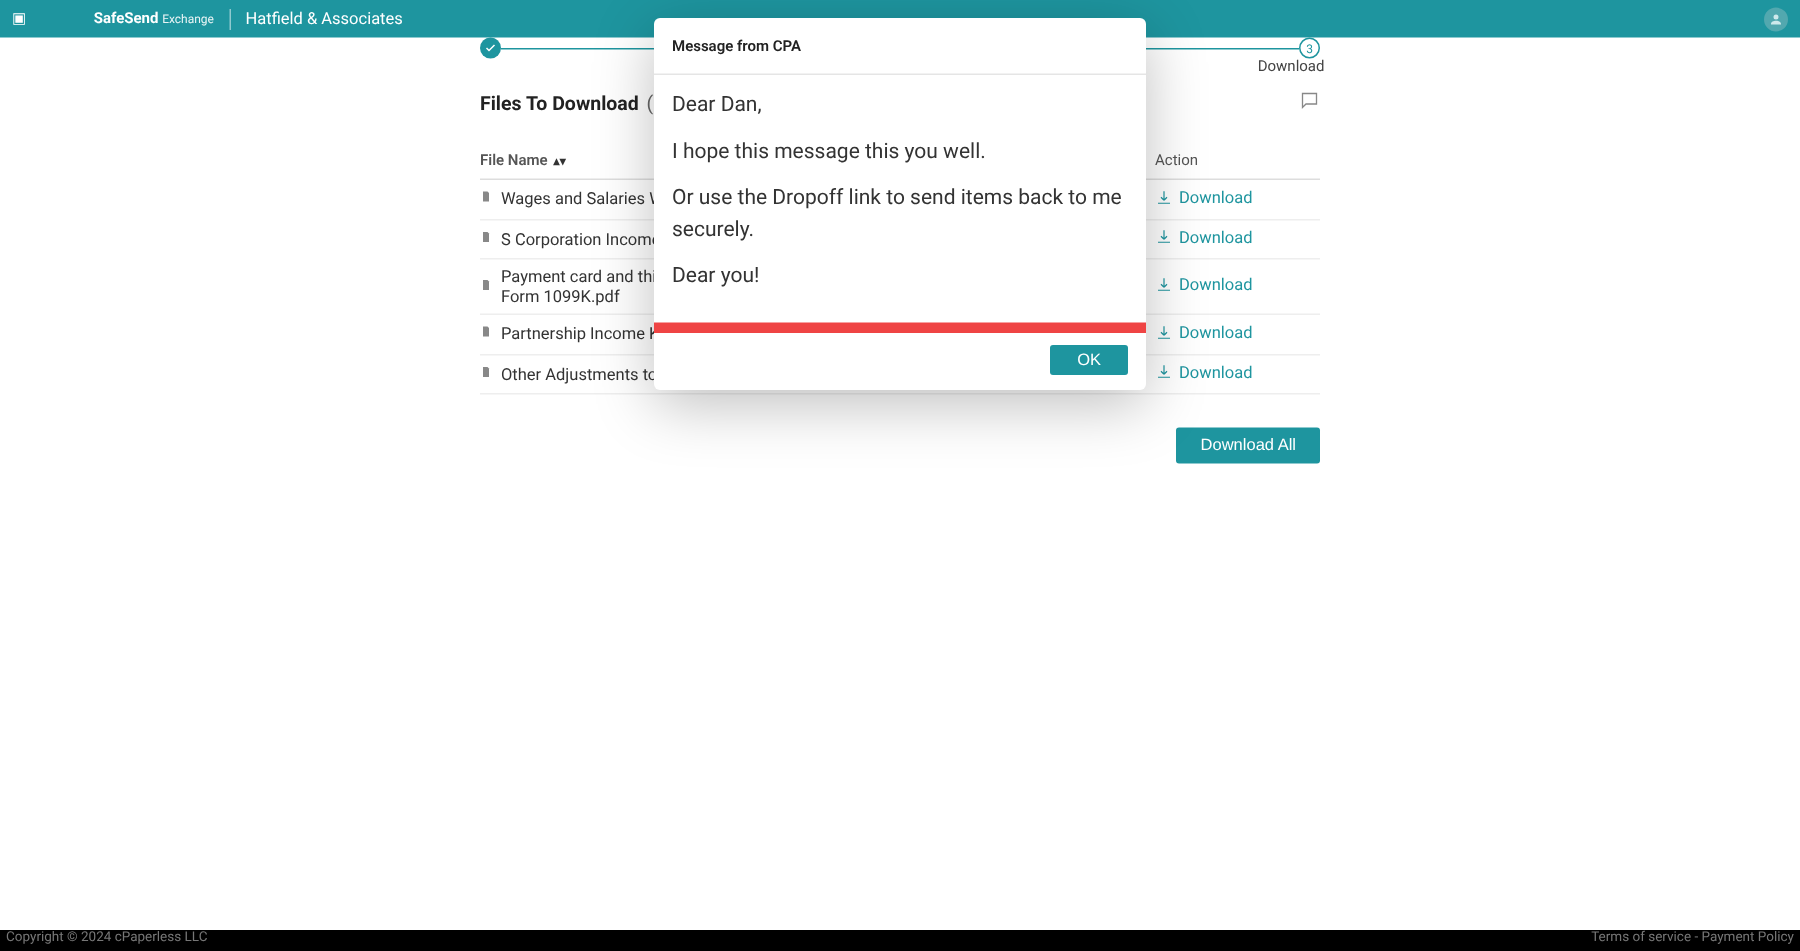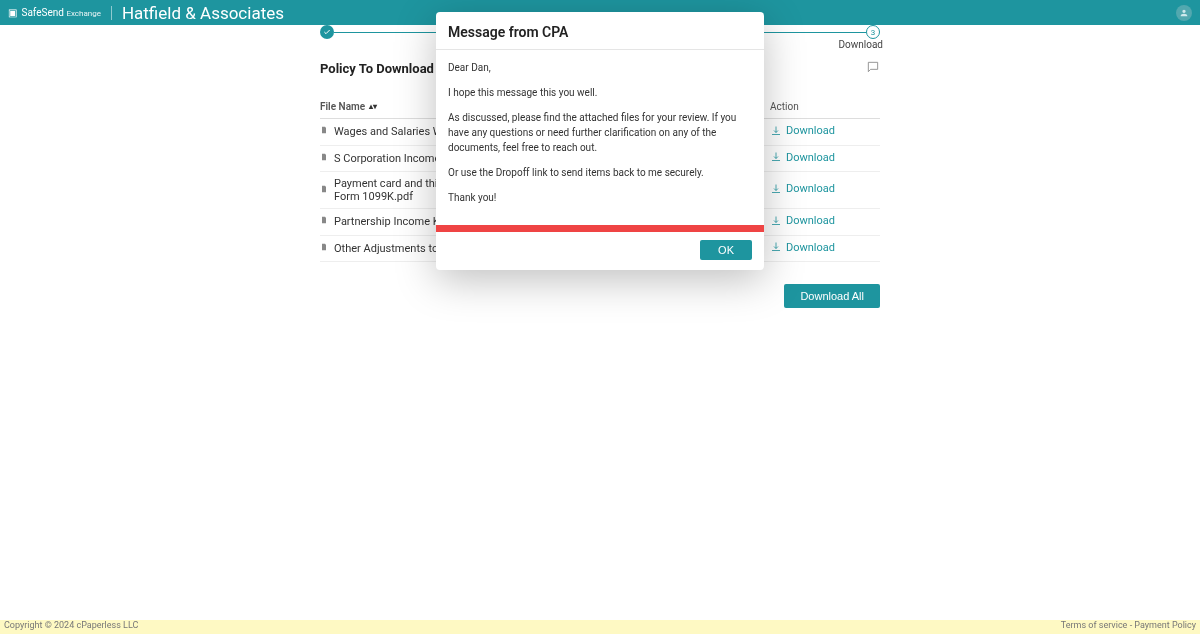--- a/index.html
+++ b/index.html
@@ -1,23 +1,23 @@
 <!DOCTYPE html>
 <html><head>
 <meta charset="utf-8">
 <style>
   * { box-sizing: border-box; margin: 0; padding: 0; }
   html, body { width: 1200px; height: 634px; font-family: -apple-system, BlinkMacSystemFont, "Segoe UI", Roboto, sans-serif; background: #fff; overflow: hidden; }
   .header { height: 25px; background: #1e959f; color: #fff; display: flex; align-items: center; padding: 0 8px; font-size: 10px; }
   .brand { display: flex; align-items: center; gap: 4px; }
   .brand-logo { font-size: 10px; line-height: 1; }
-  .brand-mark { font-weight: 400; }
+  .brand-mark { font-weight: 700; margin-left: 41px; }
   .brand-sub { font-size: 8px; opacity: .9; }
   .vbar { width: 1px; height: 14px; background: rgba(255,255,255,.5); margin: 0 10px; }
-  .org { flex: 1; font-size: 17px; }
+  .org { flex: 1; font-size: 11px; }
   .avatar { width: 16px; height: 16px; border-radius: 50%; background: #52a8af; display: flex; align-items: center; justify-content: center; }
   .avatar svg { width: 10px; height: 10px; fill: #cfe9ec; }
 
   .stepper { display: flex; align-items: center; padding: 12px 0 6px; }
   .step-circle { width: 14px; height: 14px; border-radius: 50%; display: flex; align-items: center; justify-content: center; font-size: 8px; }
   .step-done { background: #1e959f; color: #fff; }
   .step-current { border: 1px solid #1e959f; color: #1e959f; background: #fff; }
   .step-line { height: 1px; background: #1e959f; flex: 1; }
   .stepper-wrap { padding: 0 0; }
   .step-labels { display: flex; font-size: 10px; color: #444; }
@@ -41,30 +41,30 @@
   .row .icon svg { width: 8px; height: 10px; fill: #888; margin-right: 6px; }
   .row .name { flex: 1; display: flex; align-items: center; }
   .row .size { width: 140px; color: #555; }
   .row .action { width: 110px; }
   .row .action a { display: inline-flex; align-items: center; gap: 4px; color: #1e959f; text-decoration: none; font-size: 11px; }
   .row .action svg { width: 12px; height: 12px; stroke: #1e959f; fill: none; stroke-width: 1.6; }
 
   .dl-all-wrap { display: flex; justify-content: flex-end; padding: 22px 320px 0; margin-left: 38px; }
   .dl-all { background: #1e959f; color: #fff; border: none; font-size: 11px; padding: 6px 16px; border-radius: 2px; cursor: pointer; }
 
-  .footer { position: absolute; bottom: 0; left: 0; right: 0; height: 14px; background: #fef9c3; font-size: 9px; color: #777; display: flex; justify-content: space-between; padding: 0 4px; }
+  .footer { position: absolute; bottom: 0; left: 0; right: 0; height: 14px; background: #000000; font-size: 9px; color: #777; display: flex; justify-content: space-between; padding: 0 4px; }
   .footer a { color: #777; text-decoration: none; }
 
   
   .overlay { position: absolute; inset: 0; }
   .modal { position: absolute; left: 436px; top: 12px; width: 328px; background: #fff; border-radius: 4px; box-shadow: 0 10px 40px rgba(0,0,0,.25); }
   .modal-head { display: flex; align-items: center; justify-content: space-between; padding: 10px 12px 8px; }
-  .modal-title { font-size: 14px; font-weight: 600; color: #222; }
+  .modal-title { font-size: 10px; font-weight: 600; color: #222; }
   .modal-hr { height: 1px; background: #e5e5e5; }
-  .modal-body { padding: 10px 12px; font-size: 10px; color: #333; line-height: 1.5; }
+  .modal-body { padding: 10px 12px; font-size: 14px; color: #333; line-height: 1.5; }
   .modal-body p { margin-bottom: 10px; }
   .modal-foot { padding: 8px 12px 10px; display: flex; justify-content: flex-end; border-top: 7px solid #ef4444; }
   .btn-ok { background: #1e959f; color: #fff; border: none; font-size: 11px; padding: 4px 18px; border-radius: 2px; cursor: pointer; }
 </style>
 </head>
 <body>
 
 <div class="header">
   <div class="brand">
     <span class="brand-logo">▣</span>
@@ -96,21 +96,21 @@
   </div>
   <div class="step-labels">
     <span>Verify</span>
     <span>Download</span>
   </div>
 </div>
 
 <div class="files-area">
   <div class="files-title">
     <div>
-      <span>Policy To Download</span>
+      <span>Files To Download</span>
       <span class="count">(5)</span>
     </div>
     <span class="right-icon">
       <svg viewBox="0 0 24 24">
           <path d="M4 4h16v12H8l-4 4V4z"></path>
         </svg>
     </span>
   </div>
 
   <div class="list-head">
@@ -221,21 +221,20 @@
       <span>
         <svg viewBox="0 0 24 24">
             <path fill="none" d="M5 5l14 14M19 5L5 19"></path>
           </svg>
       </span>
     </div>
     <div class="modal-hr"></div>
     <div class="modal-body">
       <p>Dear Dan,</p>
       <p>I hope this message this you well.</p>
-      <p>As discussed, please find the attached files for your review. If you have any questions or need further clarification on any of the documents, feel free to reach out.</p>
       <p>Or use the Dropoff link to send items back to me securely.</p>
-      <p>Thank you!</p>
+      <p>Dear you!</p>
     </div>
     <div class="modal-foot">
       <button class="btn-ok">OK</button>
     </div>
   </div>
 </div>
 
 </body></html>

